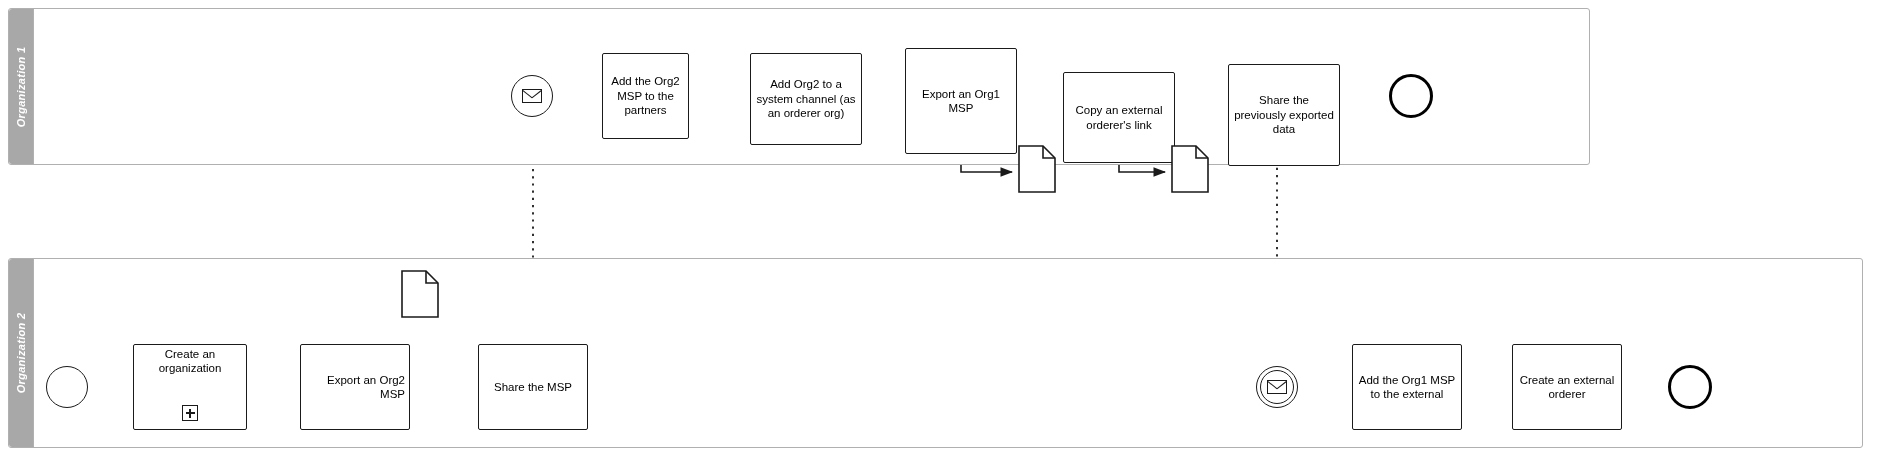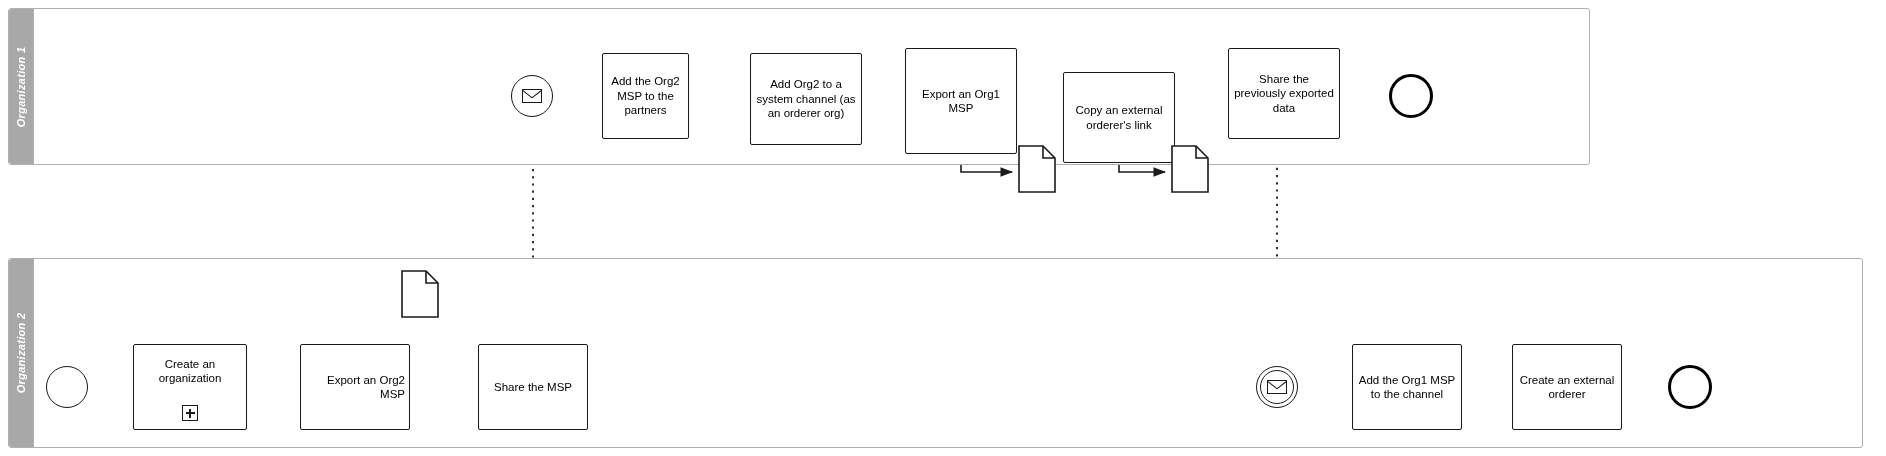--- a/index.html
+++ b/index.html
@@ -69,21 +69,21 @@
     text-align: center;
     padding: 3px 4px;
     z-index: 5;
   }
   .task-label {
     font-size: 11.5px;
     line-height: 1.25;
     color: #000000;
     font-family: "Liberation Sans", sans-serif;
   }
-  .task.subprocess { align-items: flex-start; padding-top: 12px; }
+  .task.subprocess { align-items: flex-start; padding-top: 2px; }
   .subprocess-marker {
     position: absolute;
     bottom: 8px;
     left: 50%;
     margin-left: -8px;
     width: 16px;
     height: 16px;
     border: 1.4px solid #1a1a1a;
     background: #ffffff;
   }
@@ -219,21 +219,21 @@
   </div>
 
   <div class="task" style="left:905px; top:48px; width:112px; height:106px;justify-content:center;">
     <span class="task-label">Export an Org1 MSP</span>
   </div>
 
   <div class="task" style="left:1063px; top:48px; width:112px; height:91px;margin-top:24px;">
     <span class="task-label">Copy an external orderer's link</span>
   </div>
 
-  <div class="task" style="left:1228px; top:48px; width:112px; height:91px;">
+  <div class="task" style="left:1228px; top:64px; width:112px; height:102px;">
     <span class="task-label">Share the previously exported data</span>
   </div>
 
   <div class="event end" style="left:1389px; top:74px; width:44px; height:44px;"></div>
 
   <svg class="data-object" style="left:1018px; top:145px; width:38px; height:48px;" viewBox="0 0 38 48">
     <path d="M 1 1 L 25 1 L 37 13 L 37 47 L 1 47 Z" fill="#ffffff" stroke="#1a1a1a" stroke-width="1.6"></path>
     <path d="M 25 1 L 25 13 L 37 13" fill="none" stroke="#1a1a1a" stroke-width="1.6"></path>
   </svg>
 
@@ -256,21 +256,21 @@
   <div class="task" style="left:478px; top:344px; width:110px; height:86px;">
     <span class="task-label">Share the MSP</span>
   </div>
 
   <div class="event intermediate-message" style="left:1256px; top:366px; width:42px; height:42px;">
     <span class="inner-ring"></span>
     <span class="envelope"></span>
   </div>
 
   <div class="task" style="left:1352px; top:344px; width:110px; height:86px;">
-    <span class="task-label">Add the Org1 MSP to the channel</span>
+    <span class="task-label">Add the Org1 MSP to the external</span>
   </div>
 
   <div class="task" style="left:1512px; top:344px; width:110px; height:86px;">
     <span class="task-label">Create an external orderer</span>
   </div>
 
   <div class="event end" style="left:1668px; top:365px; width:44px; height:44px;"></div>
 
   <svg class="data-object" style="left:401px; top:270px; width:38px; height:48px;" viewBox="0 0 38 48">
     <path d="M 1 1 L 25 1 L 37 13 L 37 47 L 1 47 Z" fill="#ffffff" stroke="#1a1a1a" stroke-width="1.6"></path>

